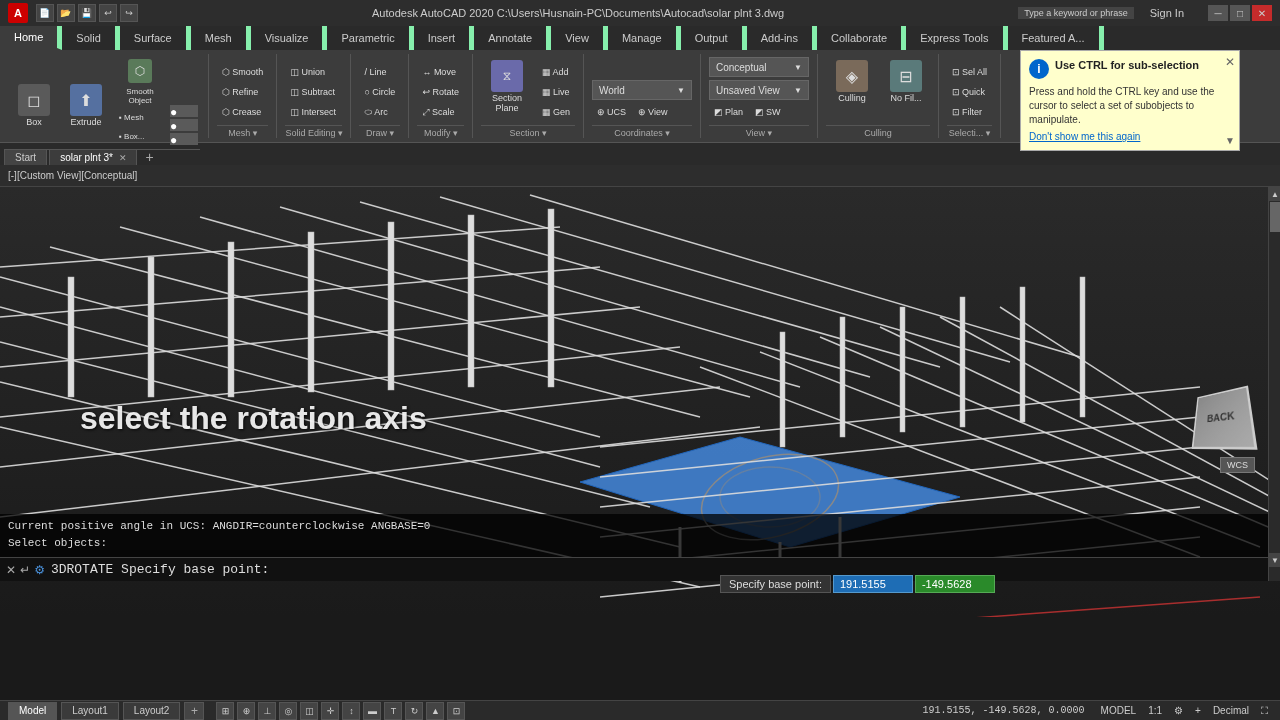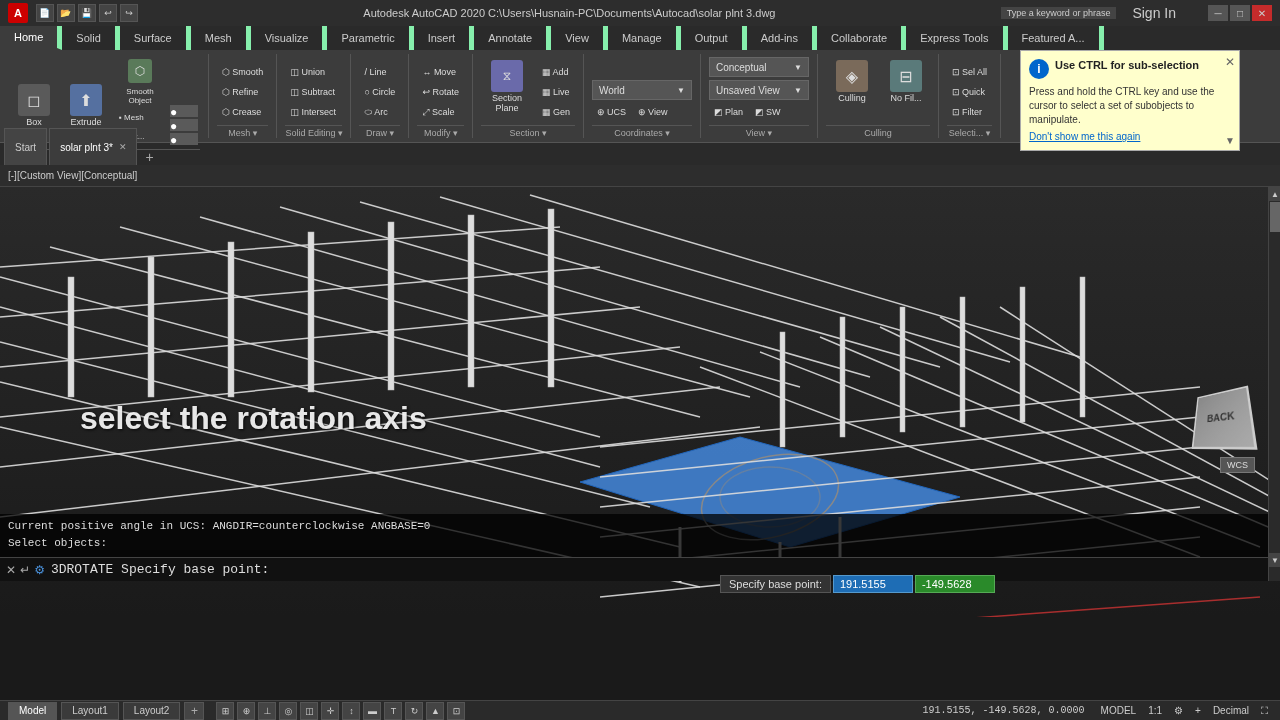--- a/index.html
+++ b/index.html
@@ -179,21 +179,21 @@
       font-size: 10px; color: #666; cursor: pointer;
     }
 
     
     #tab-bar {
       height: 22px;
       background: #2a2a2a;
       display: flex; align-items: flex-end; padding: 0 4px; gap: 2px;
     }
     .tab-item {
-      height: 37px; padding: 0 10px;
+      height: 16px; padding: 0 10px;
       background: #444; border: 1px solid #555;
       border-bottom: none; display: flex; align-items: center; gap: 6px;
       font-size: 10px; color: #ccc; cursor: pointer;
     }
     .tab-item.active { background: #3c3c3c; color: #fff; }
     .tab-close { font-size: 9px; color: #aaa; cursor: pointer; }
     .tab-add { padding: 0 6px; background: transparent; border: none; color: #aaa; font-size: 14px; cursor: pointer; }
 
     
     #view-label {
@@ -380,21 +380,21 @@
     <div class="qa-btn">📄</div>
     <div class="qa-btn">📂</div>
     <div class="qa-btn">💾</div>
     <div class="qa-btn">↩</div>
     <div class="qa-btn">↪</div>
   </div>
   <div class="title-text">Autodesk AutoCAD 2020  C:\Users\Husnain-PC\Documents\Autocad\solar plnt 3.dwg</div>
   <div style="display:flex;gap:2px;align-items:center;margin-right:8px;">
     <div style="background:#444;padding:1px 6px;font-size:9px;color:#ccc;">Type a keyword or phrase</div>
   </div>
-  <div style="font-size:14px;color:#ccc;margin-right:24px;">Sign In</div>
+  <div style="font-size:11px;color:#ccc;margin-right:16px;">Sign In</div>
   <div class="win-controls">
     <button class="win-btn">─</button>
     <button class="win-btn">□</button>
     <button class="win-btn close">✕</button>
   </div>
 </div>
 
 <div id="ribbon">
   <div id="ribbon-tabs">
     <div class="ribbon-tab active">Home</div>

